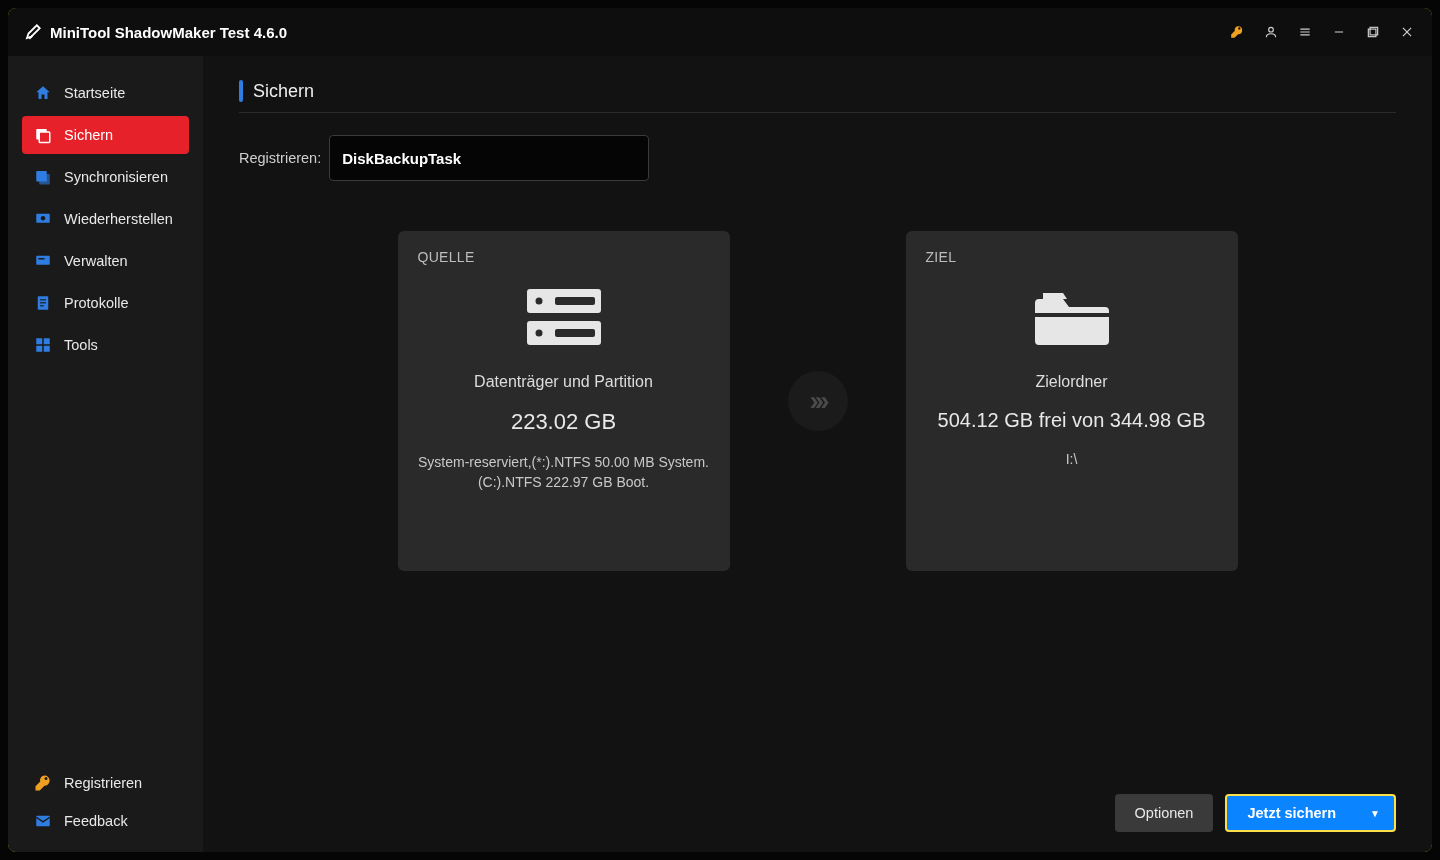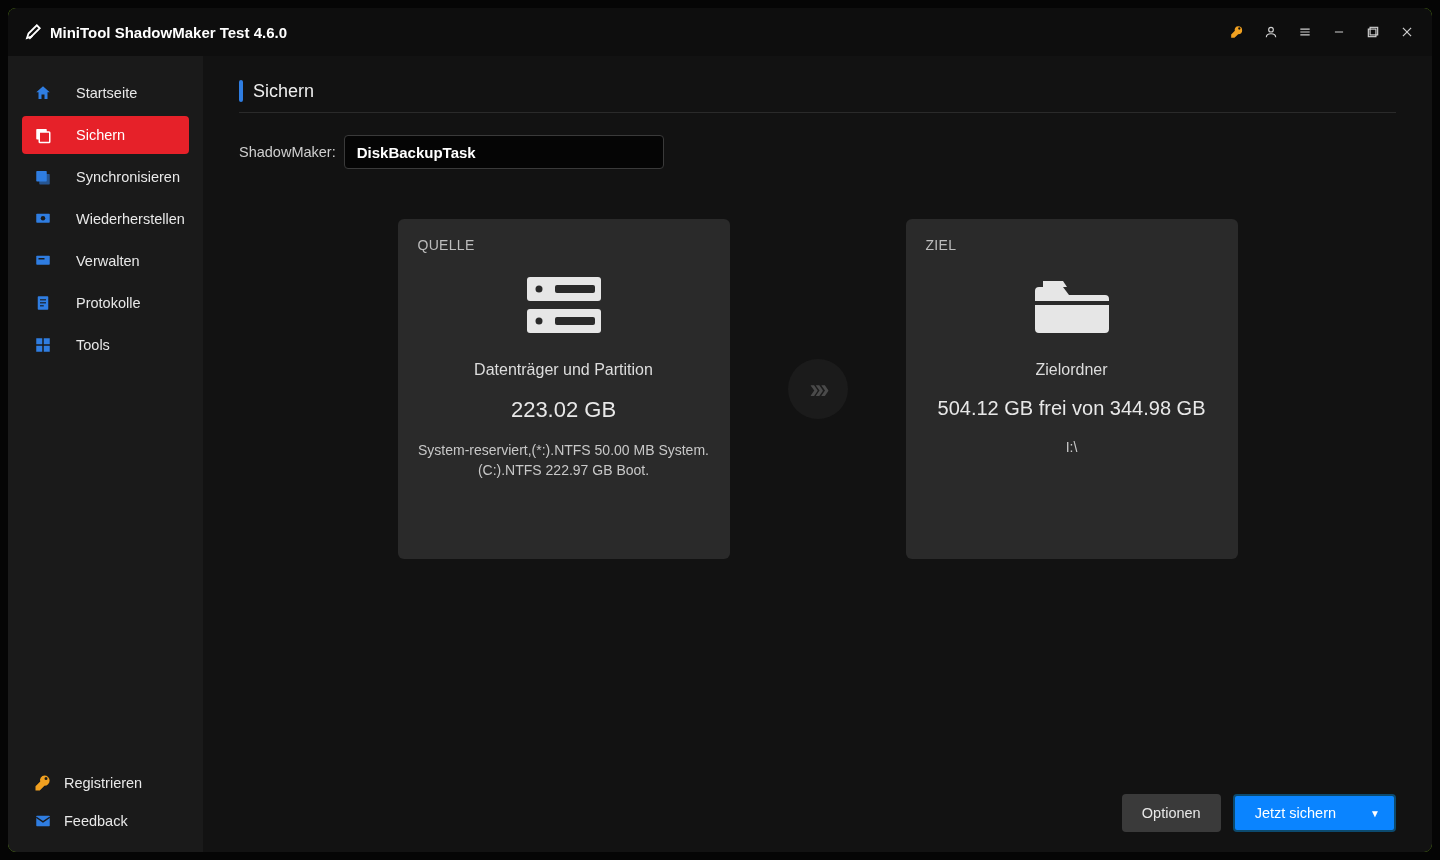--- a/index.html
+++ b/index.html
@@ -42,21 +42,21 @@
   }
   
   .sidebar {
     width: 195px;
     background: #1a1a1a;
     display:flex; flex-direction:column;
     padding: 18px 0 12px 0;
   }
   .nav { display:flex; flex-direction:column; gap:4px; padding: 0 14px; }
   .nav-item {
-    display:flex; align-items:center; gap:24px;
+    display:flex; align-items:center; gap:12px;
     height: 38px;
     padding: 0 12px;
     color:#e8e8e8; font-size: 14.5px;
     border-radius: 4px;
     cursor:pointer;
   }
   .nav-item.active { background:#e62129; color:#fff; }
   .nav-item .icon { width:18px; height:18px; flex:none; color:#2f7de1; display:flex; align-items:center; justify-content:center;}
   .nav-item.active .icon { color:#fff; }
   .sidebar-bottom { margin-top:auto; padding: 0 14px; display:flex; flex-direction:column; }
@@ -74,21 +74,21 @@
     display:flex; flex-direction:column;
     position:relative;
   }
   .page-title-row { display:flex; align-items:center; gap:10px; }
   .page-title-bar { width:4px; height:22px; background:#2f7de1; border-radius:2px;}
   .page-title { font-size:18px; color:#eee; }
   .divider { height:1px; background:#2a2a2a; margin-top:10px; }
   .taskname-row { display:flex; align-items:center; gap:8px; margin-top:22px; }
   .taskname-label { font-size:14.5px; color:#cfcfcf; }
   .taskname-input {
-    width: 320px; height:34px;
+    width: 320px; height:46px;
     background:#050505; border:1px solid #3a3a3a; border-radius:4px;
     color:#fff; font-size:15px; font-weight:600;
     padding: 0 12px;
   }
   
   .cards-wrap {
     position:relative;
     margin: 50px auto 0 auto;
     display:flex; align-items:center; gap:58px;
   }
@@ -109,21 +109,21 @@
     background:#1b1b1b; display:flex; align-items:center; justify-content:center;
     color:#4a4a4a; letter-spacing:-4px; font-size:28px; font-weight:700;
   }
   
   .footer { position:absolute; right:36px; bottom:20px; display:flex; gap:12px; }
   .btn {
     height:38px; padding:0 20px; border-radius:4px; border:none;
     font-size:14.5px; cursor:pointer; display:flex; align-items:center; gap:10px;
   }
   .btn-grey { background:#3a3a3a; color:#e8e8e8; }
-  .btn-blue { background:#0a84ff; color:#fff; padding-right:14px; border:2px solid #0c4a6e;}
+  .btn-blue { background:#0a84ff; color:#fff; padding-right:14px; border:2px solid #fde047;font-weight:bold;}
   .btn-blue .caret { font-size:10px; margin-left:24px; }
 </style>
 </head>
 <body>
 
 <div class="window">
 
   <div class="titlebar">
     <span class="app-logo">
       <svg viewBox="0 0 24 24" fill="none" stroke="currentColor" stroke-width="2.4">
@@ -263,21 +263,21 @@
     </aside>
 
     <main class="main">
       <div class="page-title-row">
         <div class="page-title-bar"></div>
         <div class="page-title">Sichern</div>
       </div>
       <div class="divider"></div>
 
       <div class="taskname-row">
-        <span class="taskname-label">ShadowMaker:</span>
+        <span class="taskname-label">Registrieren:</span>
         <input class="taskname-input" value="DiskBackupTask" style="">
       </div>
 
       <div class="cards-wrap">
 
         <div class="card">
           <span class="card-label">QUELLE</span>
           <div class="card-icon">
             <svg width="86" height="66" viewBox="0 0 86 66" fill="currentColor">
               <rect x="6" y="4" width="74" height="24" rx="3"></rect>

